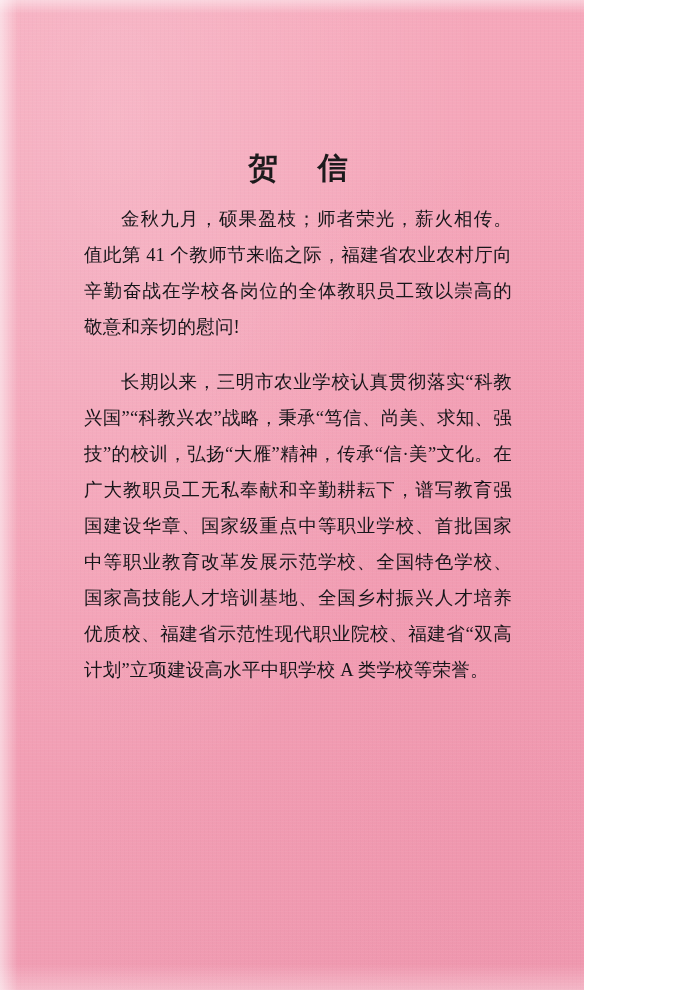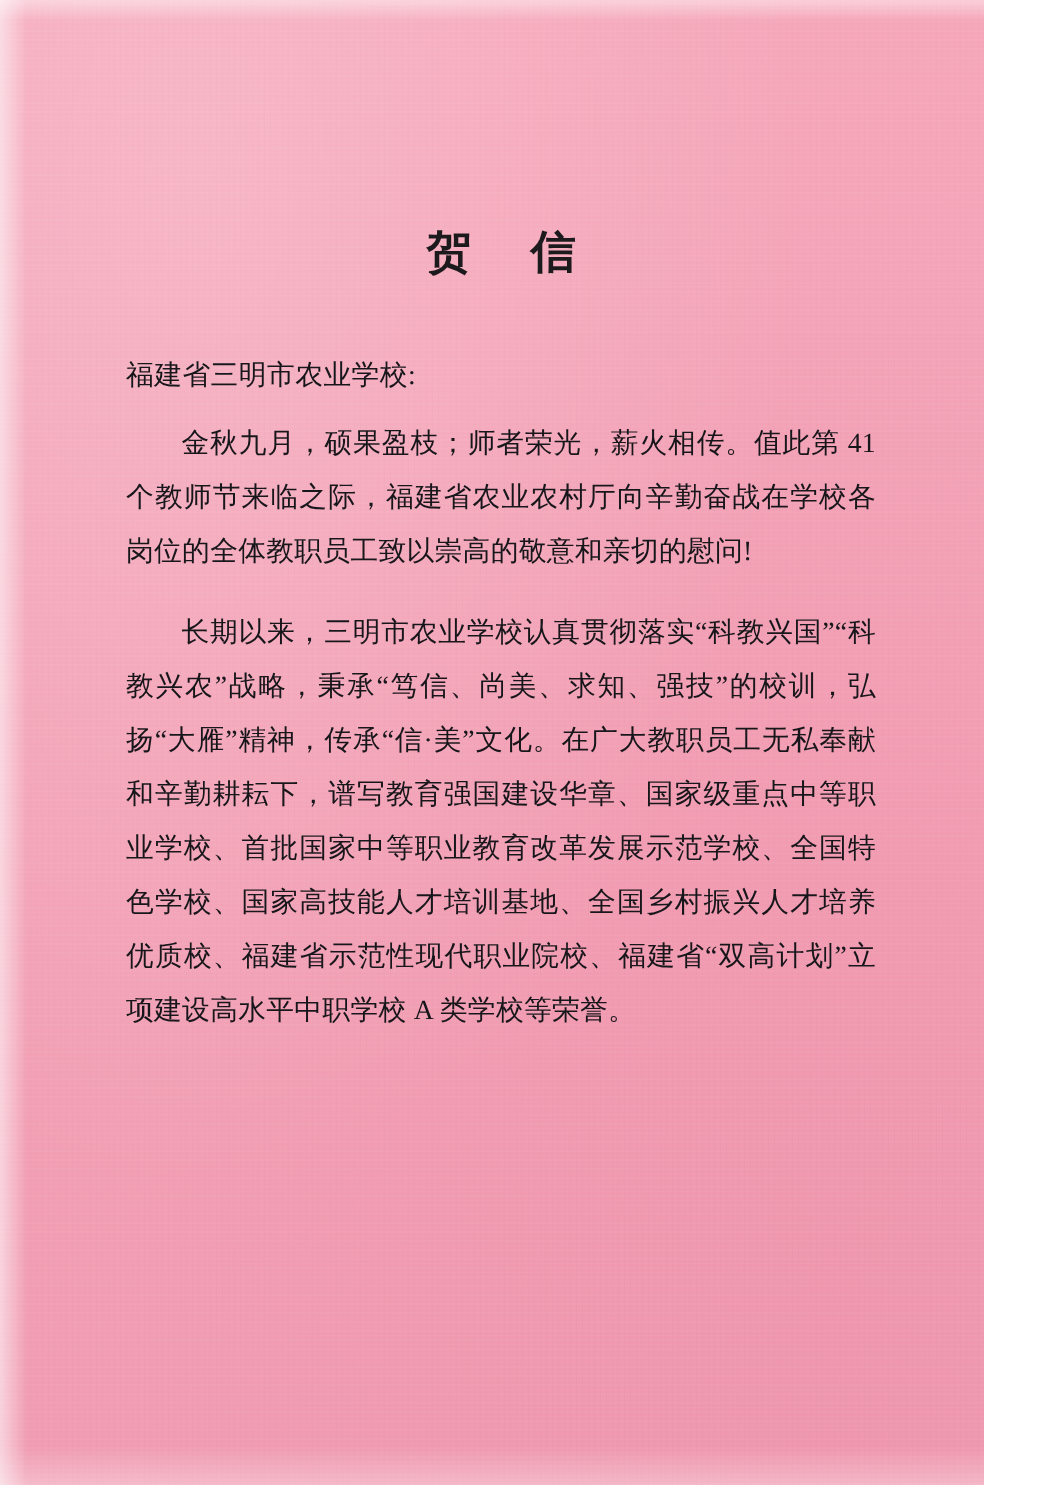--- a/index.html
+++ b/index.html
@@ -7,21 +7,21 @@
     padding: 0;
   }
   body {
     width: 700px;
     height: 990px;
     background: #ffffff;
     font-family: "Liberation Serif", serif;
   }
   .page {
     position: relative;
-    width: 656px;
+    width: 584px;
     height: 990px;
     overflow: hidden;
     background:
       radial-gradient(ellipse at 20% 12%, rgba(255,255,255,0.18) 0%, rgba(255,255,255,0) 55%),
       radial-gradient(ellipse at 85% 88%, rgba(230,120,150,0.18) 0%, rgba(255,255,255,0) 60%),
       linear-gradient(175deg, #f6a8bb 0%, #f4a4b8 30%, #f3a0b5 60%, #f09cb2 100%);
   }
   
   .grain {
     position: absolute;
@@ -96,20 +96,19 @@
 
 <div class="page">
   <div class="grain"></div>
   <div class="edge-top"></div>
   <div class="edge-left"></div>
   <div class="edge-bottom"></div>
 
   <div class="content">
     <div class="doc-title">贺 信</div>
 
-    <div class="salutation">福建省三明市农业学校:</div>
 
     <p class="body-par">金秋九月，硕果盈枝；师者荣光，薪火相传。值此第 41 个教师节来临之际，福建省农业农村厅向辛勤奋战在学校各岗位的全体教职员工致以崇高的敬意和亲切的慰问!</p>
 
     <p class="body-par">长期以来，三明市农业学校认真贯彻落实“科教兴国”“科教兴农”战略，秉承“笃信、尚美、求知、强技”的校训，弘扬“大雁”精神，传承“信·美”文化。在广大教职员工无私奉献和辛勤耕耘下，谱写教育强国建设华章、国家级重点中等职业学校、首批国家中等职业教育改革发展示范学校、全国特色学校、国家高技能人才培训基地、全国乡村振兴人才培养优质校、福建省示范性现代职业院校、福建省“双高计划”立项建设高水平中职学校 A 类学校等荣誉。</p>
 
   </div>
 </div>
 
 </body></html>

